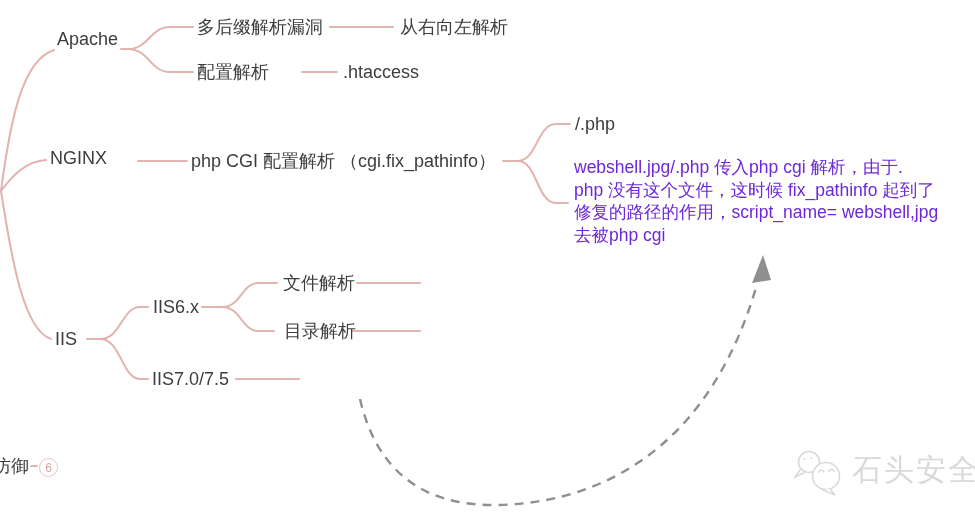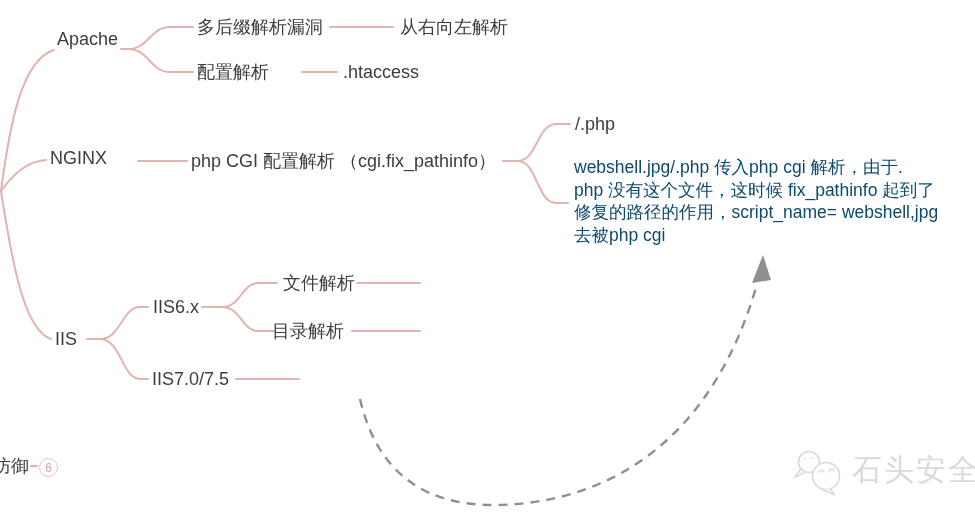--- a/index.html
+++ b/index.html
@@ -1,21 +1,21 @@
 <!DOCTYPE html>
 <html><head>
 <meta charset="utf-8">
 <style>
   html,body{margin:0;padding:0;background:#ffffff;}
   body{width:975px;height:512px;overflow:hidden;position:relative;
        font-family:"Liberation Sans","DejaVu Sans",sans-serif;}
   #canvas{position:absolute;left:0;top:0;width:975px;height:512px;}
   svg.wires{position:absolute;left:0;top:0;width:975px;height:512px;pointer-events:none;}
   .topic{position:absolute;font-size:18px;color:#3d3d3d;white-space:nowrap;line-height:22px;cursor:default;}
-  .note{position:absolute;font-size:17.5px;color:#0c4a6e;line-height:22.5px;white-space:pre-line;width:400px;}
+  .note{position:absolute;font-size:17.5px;color:#6d28d9;line-height:22.5px;white-space:pre-line;width:400px;}
   .badge{position:absolute;left:39px;top:458px;width:19px;height:19px;border:1.5px solid #e9c6c3;
          border-radius:50%;color:#d8a3a0;font-size:12px;line-height:19px;text-align:center;
          box-sizing:border-box;background:#fff;}
   .wm-text{position:absolute;left:852px;top:450px;font-size:30px;letter-spacing:2px;
            color:#d9d9d9;text-shadow:1px 1px 0 #ffffff;white-space:nowrap;}
 </style>
 </head>
 <body>
 
 <div id="canvas">
@@ -81,20 +81,20 @@
   <div class="topic" style="left:191px;top:150px">php CGI 配置解析 （cgi.fix_pathinfo）</div>
   <div class="topic" style="left:575px;top:113px">/.php</div>
   <div class="note" style="left:574px;top:156px">webshell.jpg/.php 传入php cgi 解析，由于.
 php 没有这个文件，这时候 fix_pathinfo 起到了
 修复的路径的作用，script_name= webshell,jpg
 去被php cgi</div>
 
   <div class="topic" style="left:55px;top:328px">IIS</div>
   <div class="topic" style="left:153px;top:296px">IIS6.x</div>
   <div class="topic" style="left:283px;top:272px">文件解析</div>
-  <div class="topic" style="left:272px;top:320px">目录解析</div>
+  <div class="topic" style="left:284px;top:320px">目录解析</div>
   <div class="topic" style="left:152px;top:368px">IIS7.0/7.5</div>
 
   <div class="topic" style="left:-7px;top:455px">防御</div>
   <div class="badge">6</div>
 
   <div class="wm-text">石头安全</div>
 </div>
 
 </body></html>

